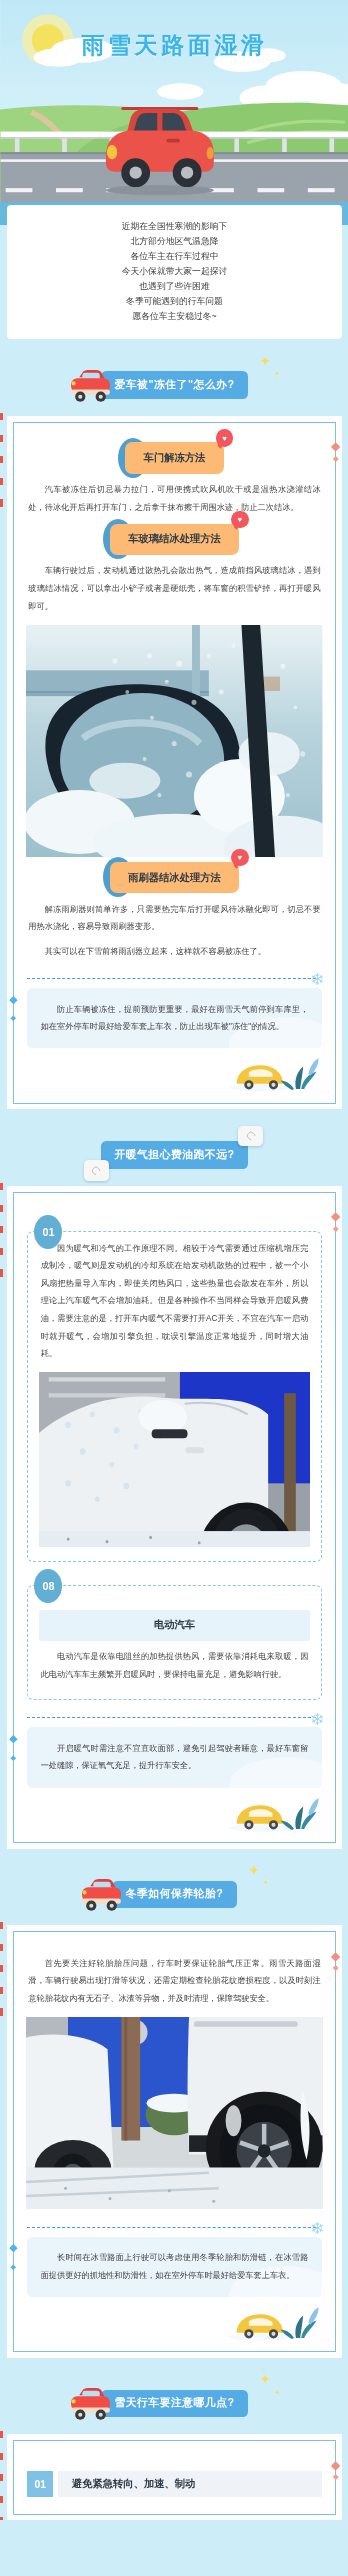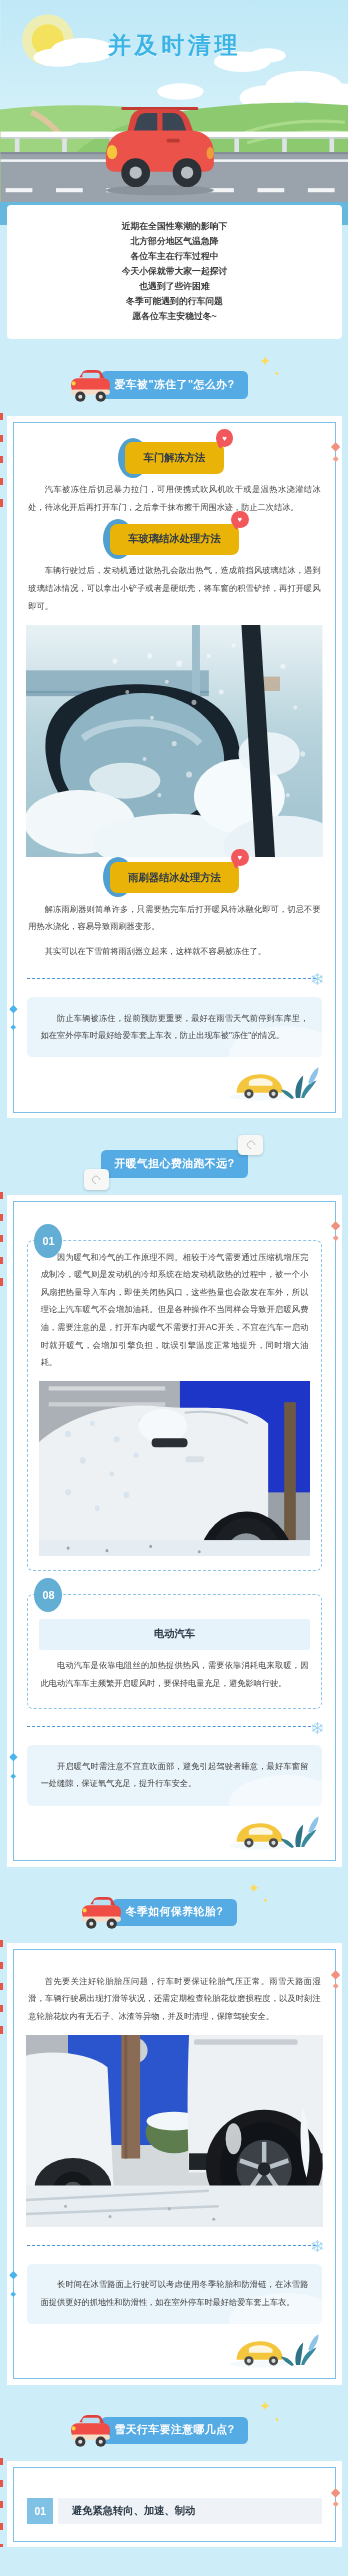--- a/index.html
+++ b/index.html
@@ -9,21 +9,21 @@
   
   .hero { position:relative; height:202px; overflow:hidden; }
   .hero svg { display:block; }
   .hero-title { position:absolute; top:30px; left:0; width:100%; text-align:center;
     font-size:23px; font-weight:700; color:#3cb4e6; letter-spacing:3.6px;
     text-shadow:0 1px 0 rgba(255,255,255,.55); }
   .blue-strip { height:23px; background:#67b8df; }
 
   
   .intro { position:relative; margin:-19.6px 6.7px 0; background:#fff; border-radius:4.1px;
-    padding:13.4px 10.3px 15.5px; z-index:2;font-weight:bold; }
+    padding:13.4px 10.3px 15.5px; z-index:2; }
   .intro p { margin:0; text-align:center; font-size:8.8px; line-height:15px; color:#3d3d3d; }
 
   
   .sec-head { position:relative; text-align:center; padding:32px 0 17.5px; }
   .ribbon-wrap { position:relative; display:inline-block; }
   .ribbon { background:#55abe4; color:#fff; font-weight:700; font-size:10.8px;
     padding:6.7px 13.4px; border-radius:5.2px; letter-spacing:0.5px; }
   .hdr-car { position:absolute; left:-33px; bottom:-8.2px; width:45px; height:37px; }
   .sp { position:absolute; color:#ffd95a; font-style:normal; }
   .sp1 { right:-23px; top:-18.5px; font-size:14px; }
@@ -49,39 +49,39 @@
   .para { font-size:8.2px; line-height:2.15; color:#3e3e3e; text-align:justify;
     text-indent:2em; margin:7.2px 2.1px; }
   .note { margin:3.1px 2.1px 10.3px; padding-left:1em; font-size:8.2px; line-height:2.1; color:#3e3e3e; }
   .note b { color:#e8382d; font-weight:700; }
 
   
   .pill-row { text-align:center; margin:4.1px 0 5.2px; }
   .pill-wrap { position:relative; display:inline-block; }
   .crescent { position:absolute; left:-6.7px; top:-4.6px; width:30px; height:40px;
     background:#4fa0d0; border-radius:50%; }
-  .pill { position:relative; background:#eab308; border-radius:7.2px; padding:8.8px 18.5px;
+  .pill { position:relative; background:#fdba74; border-radius:7.2px; padding:8.8px 18.5px;
     font-size:10.3px; font-weight:700; color:#2e3b48; }
   .bubble { position:absolute; right:-9.3px; top:-13px; width:17.5px; height:17.5px;
     background:#f2575c; border-radius:50%; color:#fff; display:flex; align-items:center;
     justify-content:center; font-size:7.7px; z-index:2; }
   .bubble::after { content:""; position:absolute; left:1.5px; bottom:-1.5px; width:5.2px; height:5.2px;
     background:#f2575c; border-radius:0 0 0 5.2px; transform:rotate(18deg); }
 
   
   .photo { display:block; width:100%; margin:9.3px 0 5.2px; }
   .photo svg { display:block; width:100%; height:100%; }
   .ph-mirror { height:232px; }
   .ph-snowcar { height:175px; }
   .ph-tire { height:192px; }
 
   
   .divider { border-top:1px dashed #4e95db; margin:17.5px 7.2px 0 1px; position:relative; }
   .snow { position:absolute; right:-8.2px; top:-8.8px; font-size:16.5px; color:#a2d7f3; font-style:normal; }
-  .tipbox { background:#eaf4fb; border-radius:5.2px; margin:18px 1px 0; padding:12.4px 13.4px;
+  .tipbox { background:#eaf4fb; border-radius:5.2px; margin:9px 1px 0; padding:12.4px 13.4px;
     position:relative; overflow:hidden; }
   .tipbox::after { content:""; position:absolute; right:-20.6px; bottom:-26px; width:113px;
     height:57px; background:#f3f9fd; border-radius:50%; }
   .tipbox .para { position:relative; z-index:1; margin:0; }
 
   .deco-row { height:43px; position:relative; margin-top:2.1px; }
   .deco-row svg { position:absolute; right:3.1px; bottom:1px; width:92px; height:41px; }
 
   
   .dbox { border:1px dashed #8cc5e8; border-radius:6.2px; margin:23px 1px 0; padding:0 10.3px 8.2px;
@@ -162,21 +162,21 @@
         <path d="M0 92 C0 62 18 44 48 42 L166 42 C196 44 210 60 210 88 L210 106 C210 116 202 122 192 122 L18 122 C6 122 0 114 0 104 Z" fill="#ea524a"></path>
         <ellipse cx="12" cy="84" rx="10" ry="14" fill="#f5c63c"></ellipse>
         <ellipse cx="203" cy="86" rx="7" ry="12" fill="#f09b3c"></ellipse>
         <rect x="118" y="58" width="26" height="7" rx="3" fill="#b93b34"></rect>
         <circle cx="58" cy="124" r="28" fill="#2c3138"></circle>
           <circle cx="58" cy="124" r="12" fill="#b9bec4"></circle>
         <circle cx="158" cy="124" r="28" fill="#2c3138"></circle>
           <circle cx="158" cy="124" r="12" fill="#b9bec4"></circle>
       </g>
     </svg>
-    <div class="hero-title">并及时清理</div>
+    <div class="hero-title">雨雪天路面湿滑</div>
   </div>
   <div class="blue-strip"></div>
 
   <div class="intro">
     <p>近期在全国性寒潮的影响下</p>
     <p>北方部分地区气温急降</p>
     <p>各位车主在行车过程中</p>
     <p>今天小保就带大家一起探讨</p>
     <p>也遇到了些许困难</p>
     <p>冬季可能遇到的行车问题</p>

